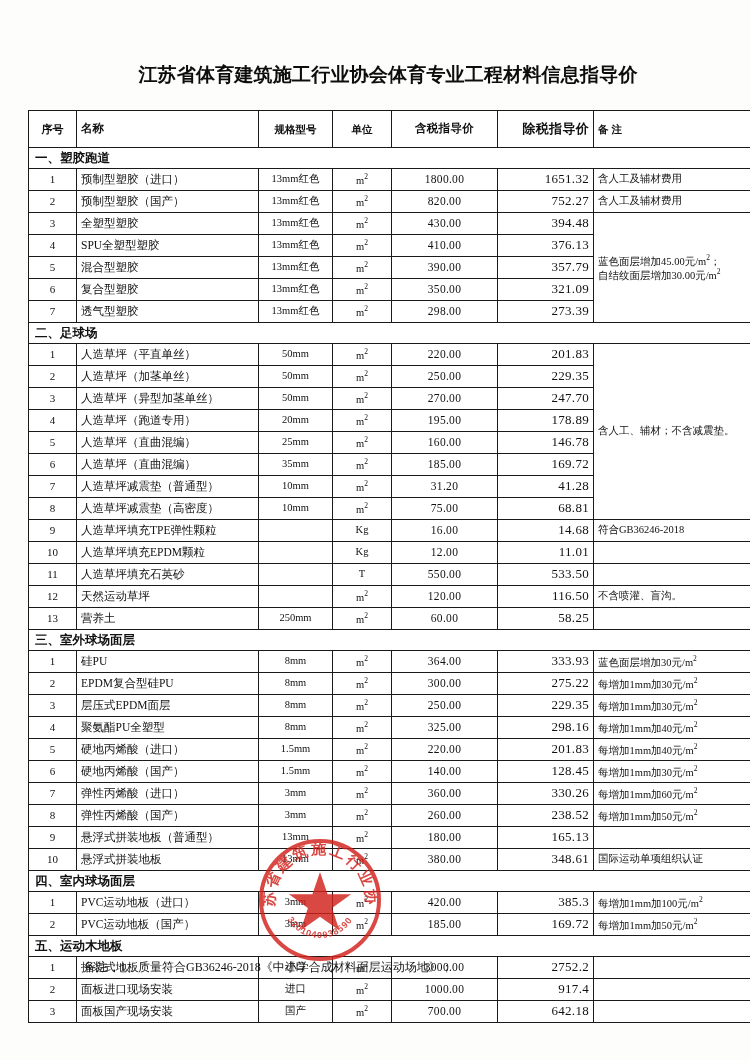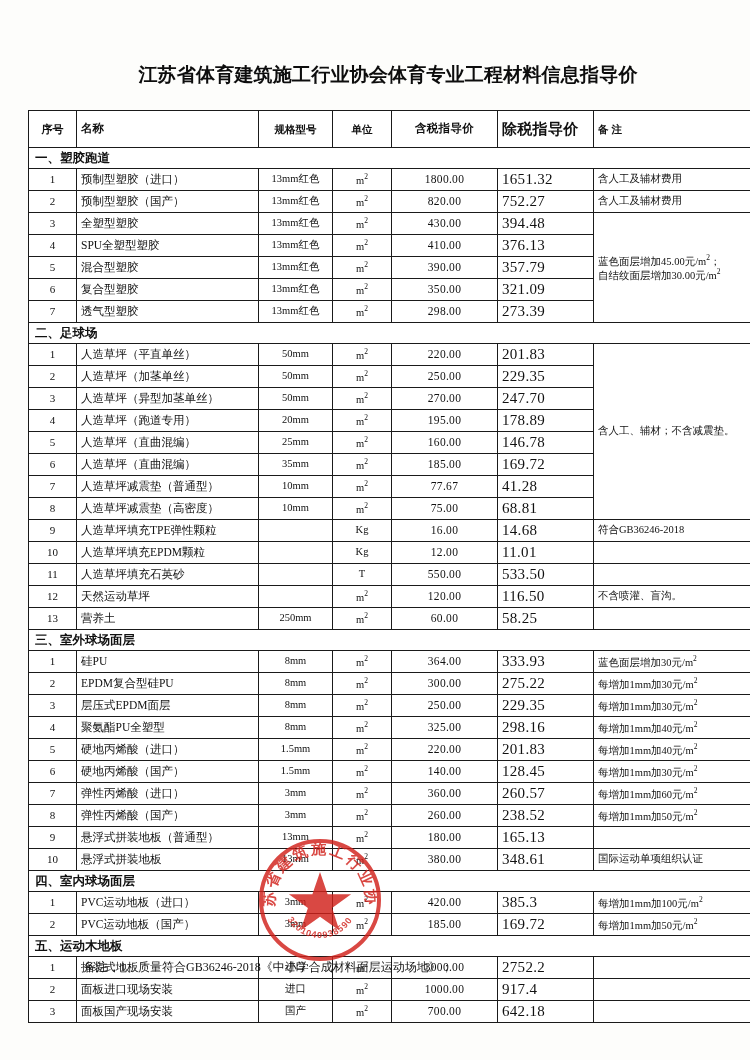--- a/index.html
+++ b/index.html
@@ -51,21 +51,21 @@
     font-size:12.5px;
     text-align:center;
     font-family:"Liberation Sans","DejaVu Sans",sans-serif;
   }
   tbody td{height:21px;}
   .c-idx{width:39px;text-align:center;font-size:11px;}
   .c-name{width:173px;text-align:left;font-size:11.5px;margin-top:20px;}
   .c-spec{width:65px;text-align:center;font-size:10.5px;margin-left:46px;}
   .c-unit{width:50px;text-align:center;font-size:10.5px;}
   .c-p1{width:97px;text-align:center;font-size:11.5px;letter-spacing:0.3px;}
-  .c-p2{width:87px;text-align:left;font-size:15px;letter-spacing:0.3px;}
+  .c-p2{width:87px;text-align:right;font-size:13px;letter-spacing:0.3px;}
   .c-note{width:182px;text-align:left;font-size:10.5px;}
   tr.section td{
     height:20px;
     font-weight:bold;
     font-size:12.5px;
     text-align:left;
     padding-left:6px;
     font-family:"Liberation Sans","DejaVu Sans",sans-serif;
   }
   .note-merged{text-align:left;vertical-align:middle;font-size:10.5px;line-height:1.5;}
@@ -233,21 +233,21 @@
             <td class="c-spec">35mm</td>
             <td class="c-unit">m<span class="sup">2</span></td>
             <td class="c-p1">185.00</td>
             <td class="c-p2">169.72</td>
           </tr>
           <tr>
             <td class="c-idx">7</td>
             <td class="c-name">人造草坪减震垫（普通型）</td>
             <td class="c-spec">10mm</td>
             <td class="c-unit">m<span class="sup">2</span></td>
-            <td class="c-p1">77.67</td>
+            <td class="c-p1">31.20</td>
             <td class="c-p2">41.28</td>
           </tr>
           <tr>
             <td class="c-idx">8</td>
             <td class="c-name">人造草坪减震垫（高密度）</td>
             <td class="c-spec">10mm</td>
             <td class="c-unit">m<span class="sup">2</span></td>
             <td class="c-p1">75.00</td>
             <td class="c-p2">68.81</td>
           </tr>
@@ -352,21 +352,21 @@
             <td class="c-p1">140.00</td>
             <td class="c-p2">128.45</td>
             <td class="c-note">每增加1mm加30元/m<span class="sup">2</span></td>
           </tr>
           <tr>
             <td class="c-idx">7</td>
             <td class="c-name">弹性丙烯酸（进口）</td>
             <td class="c-spec">3mm</td>
             <td class="c-unit">m<span class="sup">2</span></td>
             <td class="c-p1">360.00</td>
-            <td class="c-p2">260.57</td>
+            <td class="c-p2">330.26</td>
             <td class="c-note">每增加1mm加60元/m<span class="sup">2</span></td>
           </tr>
           <tr>
             <td class="c-idx">8</td>
             <td class="c-name">弹性丙烯酸（国产）</td>
             <td class="c-spec">3mm</td>
             <td class="c-unit">m<span class="sup">2</span></td>
             <td class="c-p1">260.00</td>
             <td class="c-p2">238.52</td>
             <td class="c-note">每增加1mm加50元/m<span class="sup">2</span></td>

